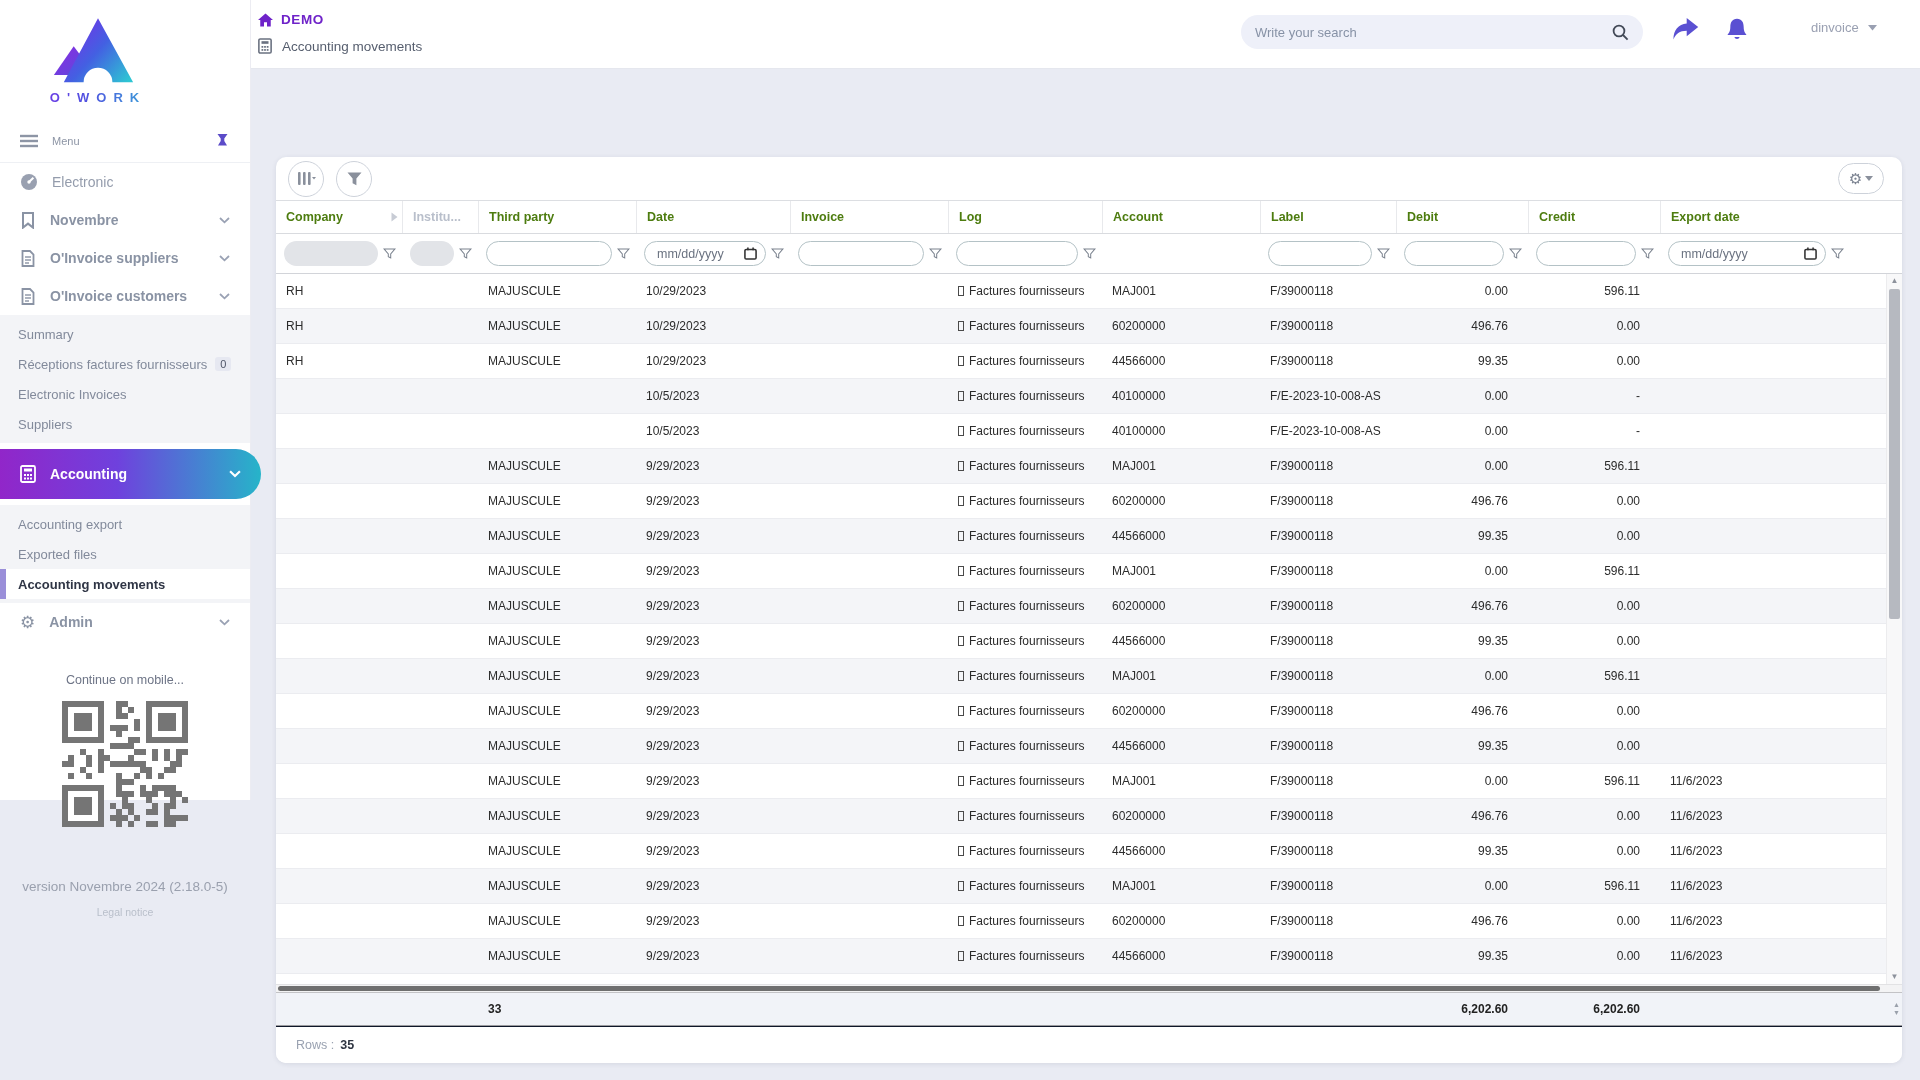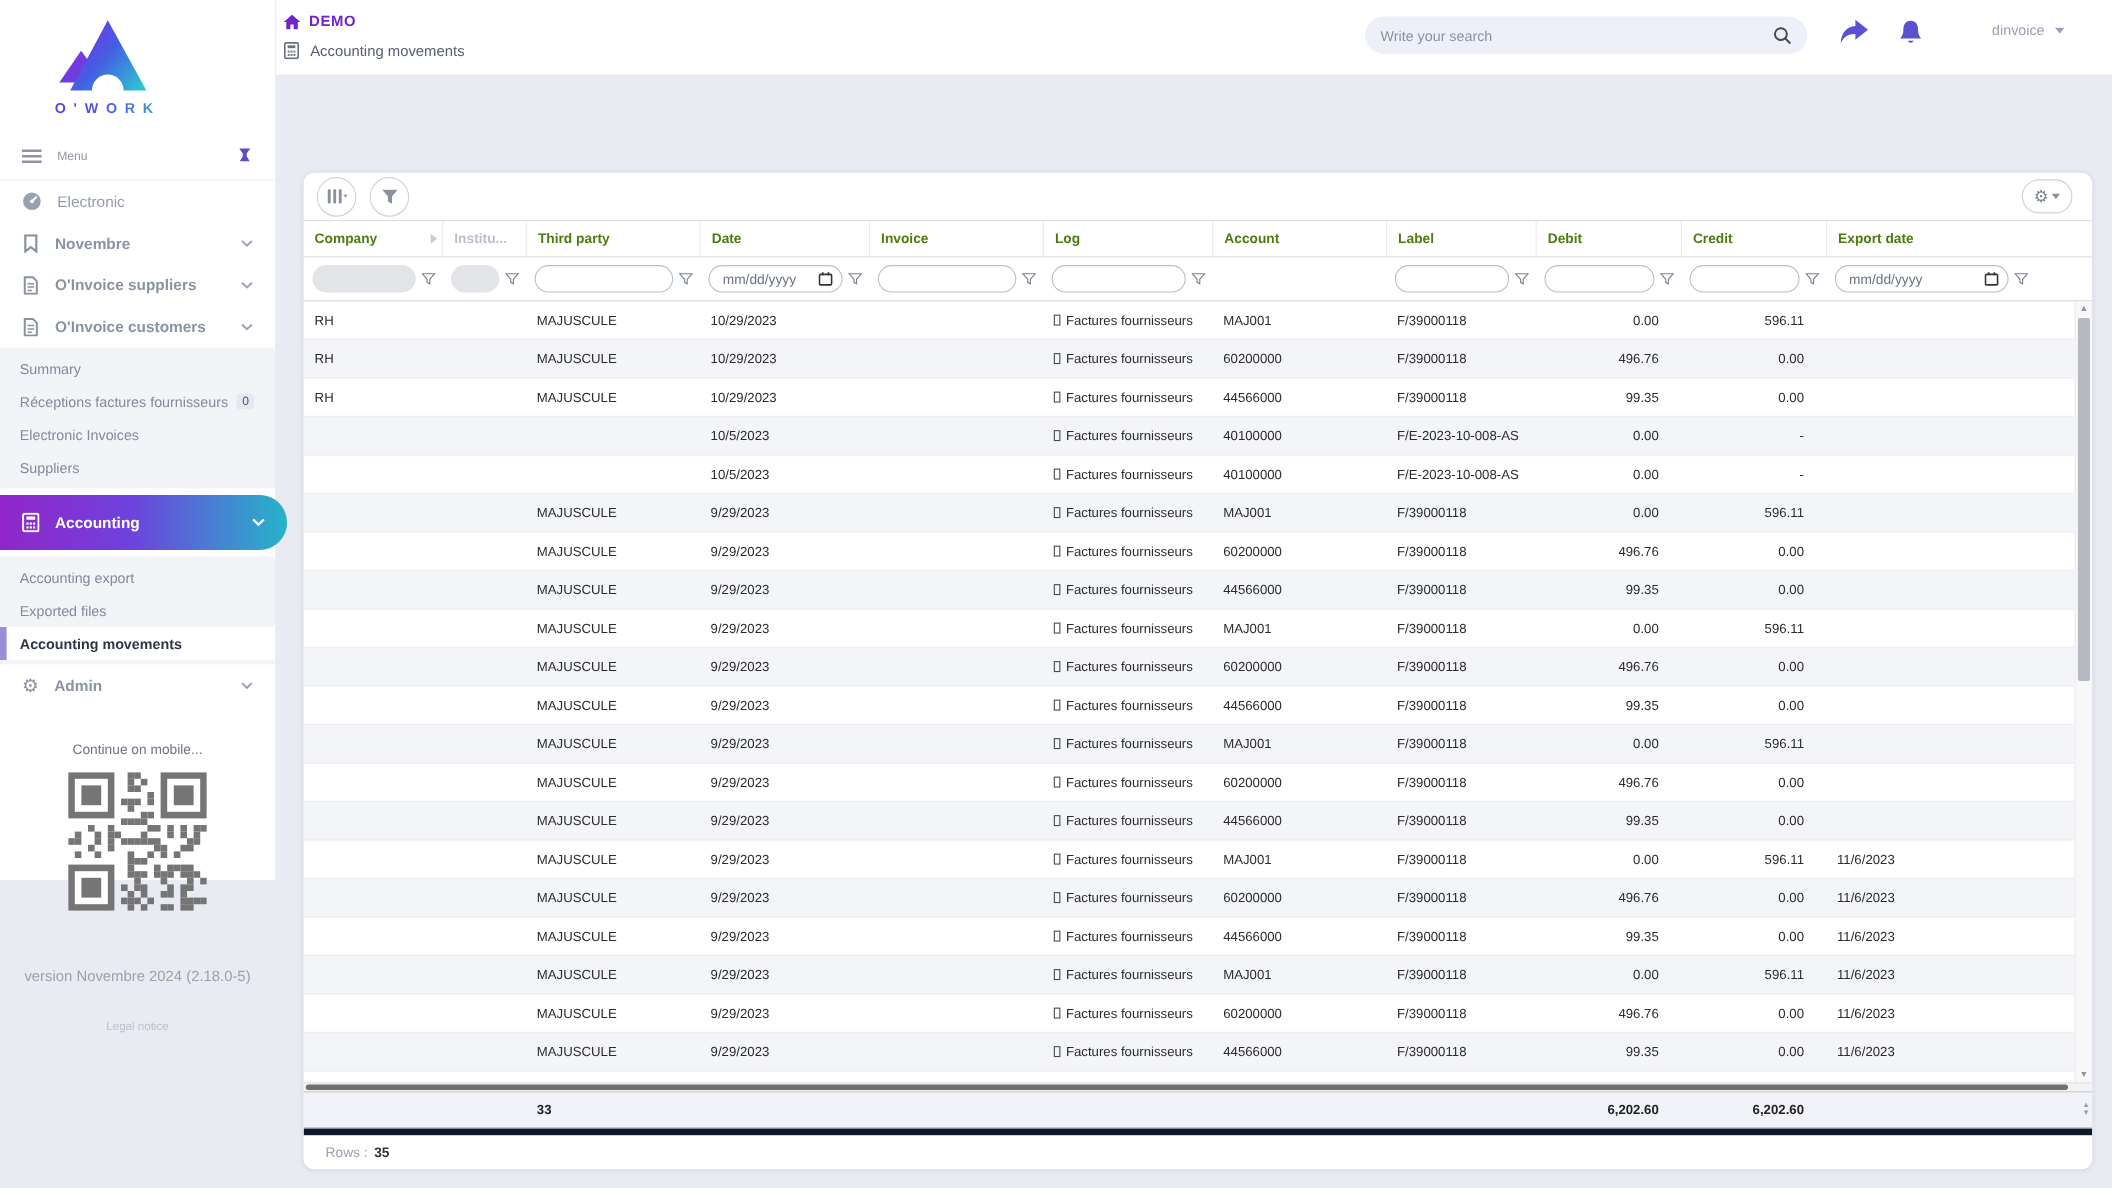--- a/index.html
+++ b/index.html
@@ -31,21 +31,21 @@
            padding:1px 5px; }
   .acct-bar { width:261px; height:50px; margin:6px 0; display:flex; align-items:center;
               padding:0 20px; border-radius:0 25px 25px 0; cursor:pointer;
               background:linear-gradient(90deg,#9126c9,#6f41dd 45%,#26b4c9); }
   .acct-bar .lbl { color:#fff; font-size:14px; font-weight:700; margin-left:14px; }
   .acct-bar .chev { margin-left:auto; }
   .mobile-box { margin-top:32px; text-align:center; }
   .mobile-hint { font-size:12.5px; color:#6d7486; }
   .qr-wrap { width:134px; height:134px; margin:14px auto 0 auto; }
   .version { font-size:13.5px; color:#9aa0ae; margin-top:44px; }
-  .legal { font-size:10.5px; color:#b9bfca; margin-top:32px; cursor:pointer; }
+  .legal { font-size:10.5px; color:#b9bfca; margin-top:12px; cursor:pointer; }
 
   
   .topbar { position:absolute; left:251px; top:0; width:1669px; height:69px; background:#fff;
             border-bottom:1px solid #e5e7ee; z-index:4; }
   .crumb1 { position:absolute; left:7px; top:12px; display:flex; align-items:center; }
   .crumb1 .app { color:#6f23c9; font-weight:800; font-size:13.5px; letter-spacing:.6px; margin-left:8px; }
   .crumb2 { position:absolute; left:7px; top:38px; display:flex; align-items:center; }
   .crumb2 .pg { color:#565e6e; font-size:13.5px; margin-left:10px; }
   .search-pill { position:absolute; left:990px; top:15px; width:402px; height:34px; background:#eef0f9;
                  border-radius:17px; display:flex; align-items:center; padding:0 14px; }
@@ -103,21 +103,21 @@
             border-radius:2px; cursor:grab; }
   .hscroll { height:8px; flex:none; background:#f3f3f4; border-top:1px solid #e2e2e4; position:relative; }
   .hthumb { position:absolute; top:1px; left:2px; height:5px; width:calc(100% - 24px);
             background:#6f6f6f; border-radius:3px; cursor:grab; }
   .totrow { height:34px; flex:none; align-items:center; background:#f1f3f8; font-weight:700;
             font-size:12px; color:#222; border-top:1px solid #c3c3c6; border-bottom:1px solid #9b9b9e; }
   .totrow .tcell { font-weight:700; }
   .tot-arrows { display:flex; flex-direction:column; align-items:center; justify-content:center;
             font-size:7px; color:#9aa0ab; line-height:8px; }
   .card-footer { flex:1; display:flex; align-items:center; padding-left:20px; background:#fff;
-            border-top:6px solid #0f172a; font-size:12.5px; }
+            border-top:1px solid #0f172a; font-size:12.5px; }
   .card-footer .rl { color:#9aa2b1; }
   .card-footer .rv { color:#2f3542; font-weight:700; margin-left:6px; }
 
   .icon { flex:none; display:inline-flex; }
 </style>
 </head>
 <body>
 
 <aside class="sidebar">
   <div class="side-logo">

